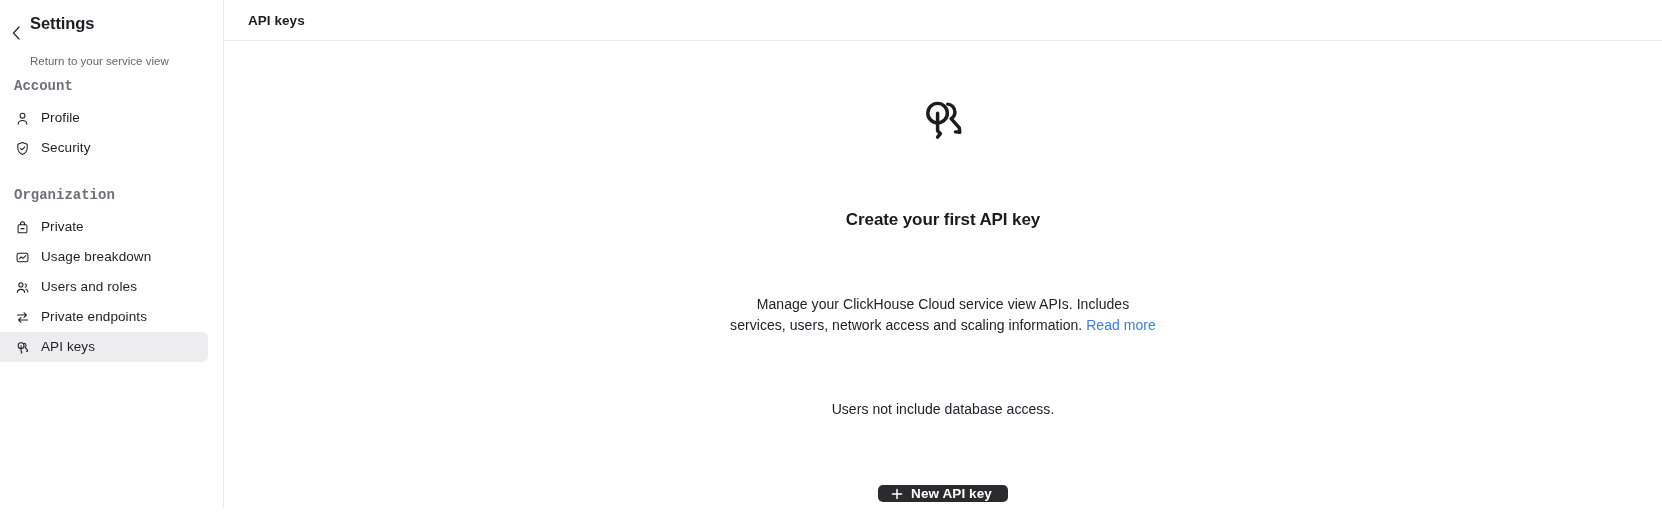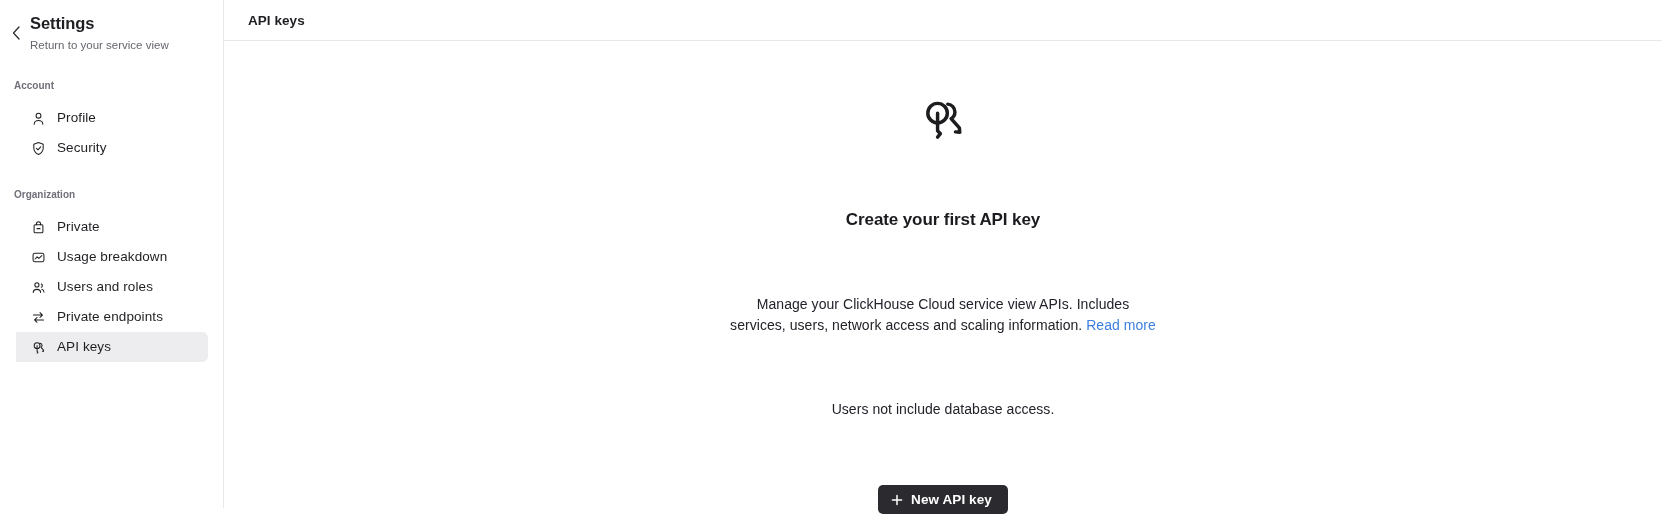--- a/index.html
+++ b/index.html
@@ -59,42 +59,43 @@
     color: #1f1f23;
     letter-spacing: -0.1px;
     line-height: 20px;
   }
 
   .settings-sub {
     font-size: 11.5px;
     font-weight: 400;
     color: #66666e;
     line-height: 16px;
-    margin-top: 4px;
+    margin-top: 20px;
     letter-spacing: 0px;
   }
 
   .nav-group { margin-top: 22px; }
   .nav-group.second { margin-top: 24px; }
 
   .group-label {
-    font-size: 10px;
+    font-size: 14px;
     font-weight: 700;
     color: #70707a;
     padding: 0 0 0 14px;
     letter-spacing: 0.0px;
     line-height: 16px;
     margin-bottom: 9px;
+    font-family: Liberation Mono, monospace;
   }
 
   .nav-item {
     display: flex;
     align-items: center;
     height: 30px;
-    margin: 0 15px 0 16px;
+    margin: 0 15px 0 0;
     padding-left: 14px;
     border-radius: 0 6px 6px 0;
     cursor: pointer;
     color: #1f1f23;
     text-decoration: none;
     text-align: center;
   }
 
   .nav-item + .nav-item { margin-top: 0px; }
 
@@ -210,21 +211,21 @@
     font-size: 14px;
     font-weight: 400;
     color: #22222a;
     line-height: 20px;
     letter-spacing: 0.05px;
     margin-top: 17px;
   }
 
   .new-key-btn {
     margin-top: 19px;
-    height: 29px;
+    height: 17px;
     background: #2b2b2f;
     color: #ffffff;
     border: none;
     border-radius: 5px;
     padding: 0 16px 0 12px;
     display: inline-flex;
     align-items: center;
     justify-content: center;
     gap: 8px;
     cursor: pointer;

